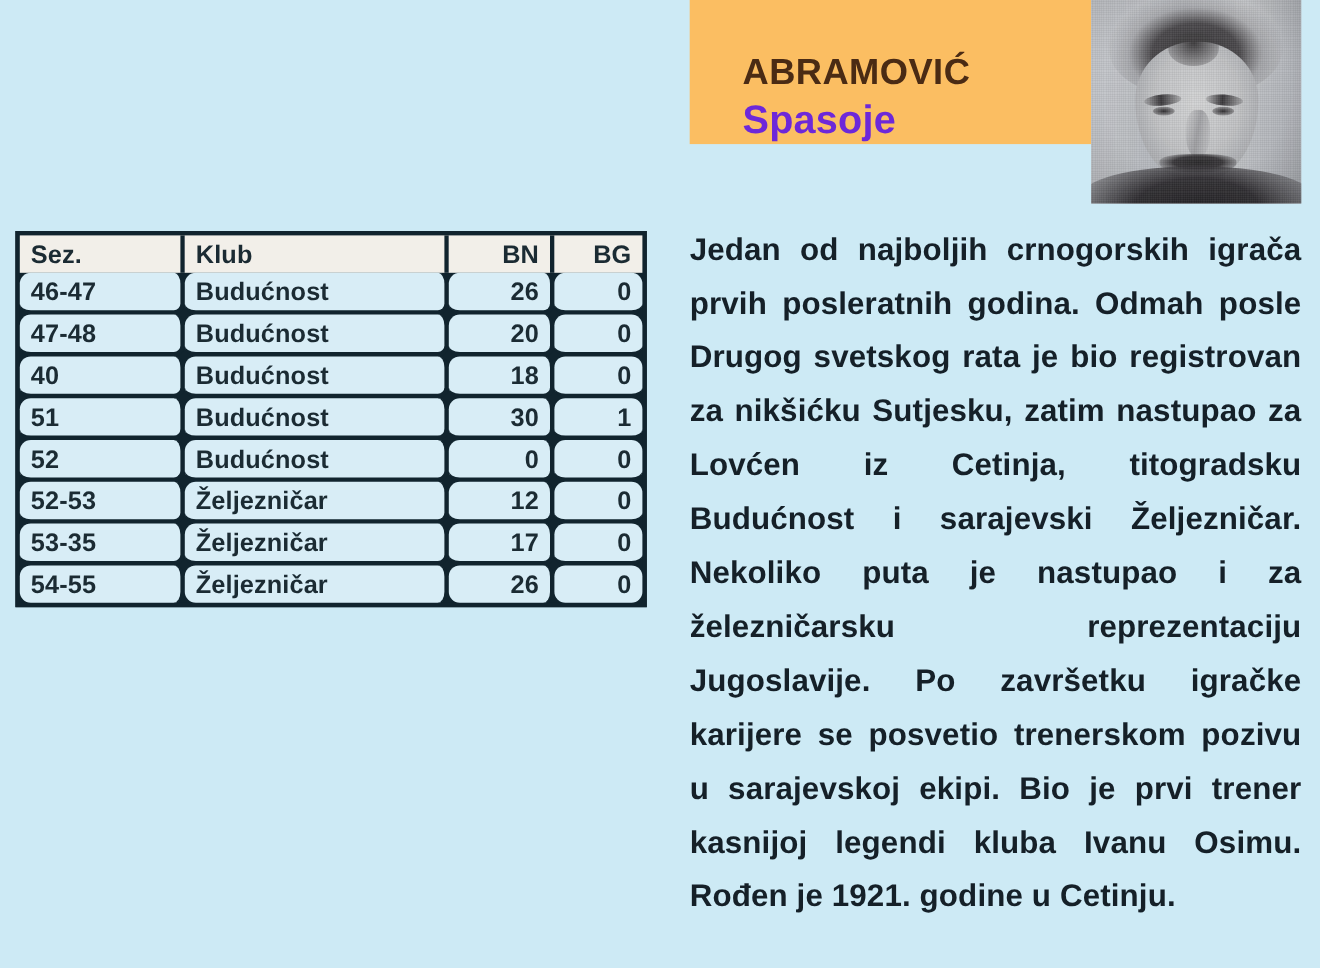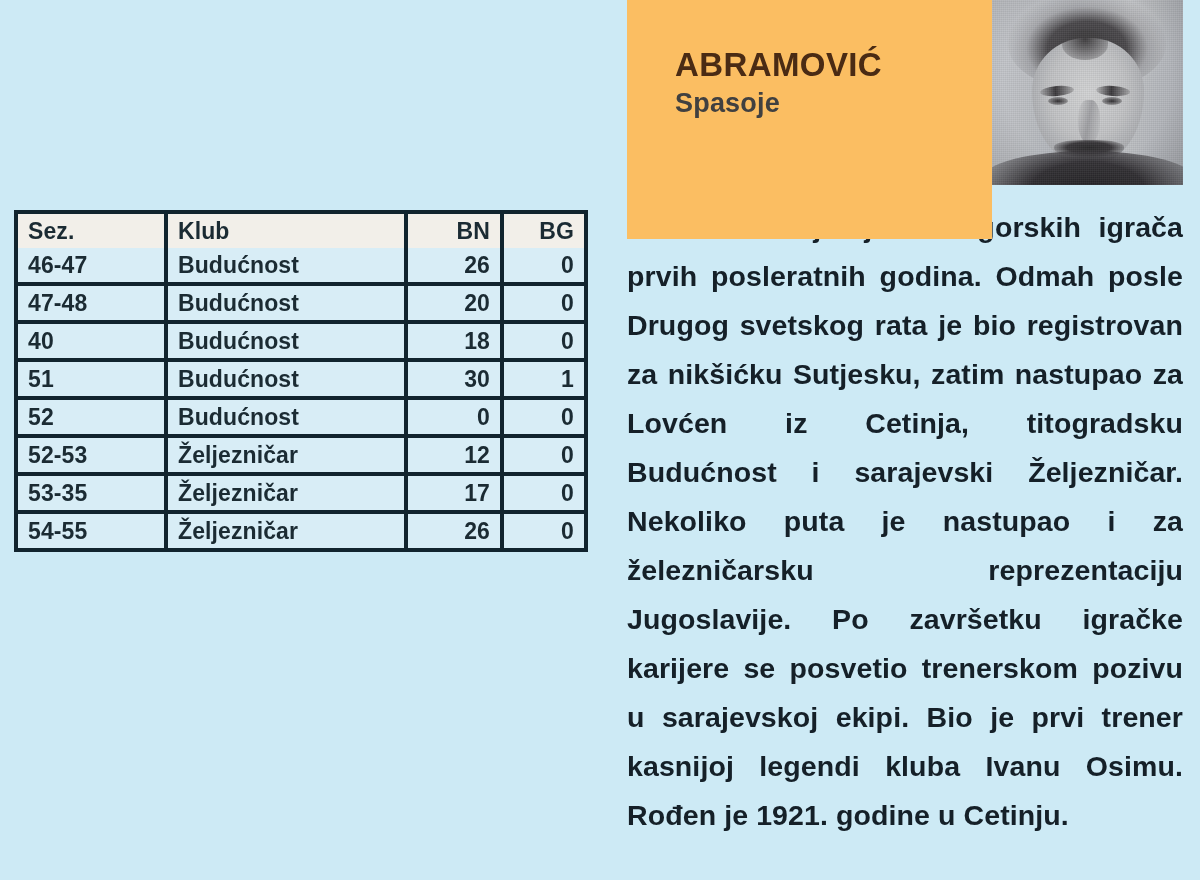--- a/index.html
+++ b/index.html
@@ -42,21 +42,21 @@
     font-weight: bold;
     color: #1b2b33;
     letter-spacing: 0.1px;
     white-space: nowrap;
     overflow: hidden;
   }
   table.stats tr > *:last-child { border-right: 0; }
   table.stats tr:last-child > * { border-bottom: 0; }
 
   thead th { background: #f2efe9; }
-  tbody td { background: #d8edf6; }
+  tbody td { background: #d8edf6; border-radius: 10px; }
 
   
   col.c-sez  { width: 150px; }
   col.c-klub { width: 240px; }
   col.c-bn   { width: 96px; }
   col.c-bg   { width: 80px; }
 
   .al { text-align: left; }
   .ac { text-align: right; }
 
@@ -71,36 +71,36 @@
   
   #name-header {
     position: relative;
     height: 185px;
   }
   #name-plate {
     position: absolute;
     left: 0;
     top: 0;
     width: 365px;
-    height: 239px;
+    height: 131px;
     background: #fbbe62;
     box-sizing: border-box;
     padding: 44px 0 0 48px;
   }
   #surname {
     font-size: 33px;
     font-weight: bold;
     color: #4a2b14;
     line-height: 1.28;
     letter-spacing: 0.4px;
   }
   #firstname {
-    font-size: 27px;
+    font-size: 36px;
     font-weight: bold;
-    color: #404040;
+    color: #6d28d9;
     line-height: 1.28;
     letter-spacing: 0.2px;
   }
 
   
   #portrait {
     position: absolute;
     left: 365px;
     top: 0;
     width: 191px;

